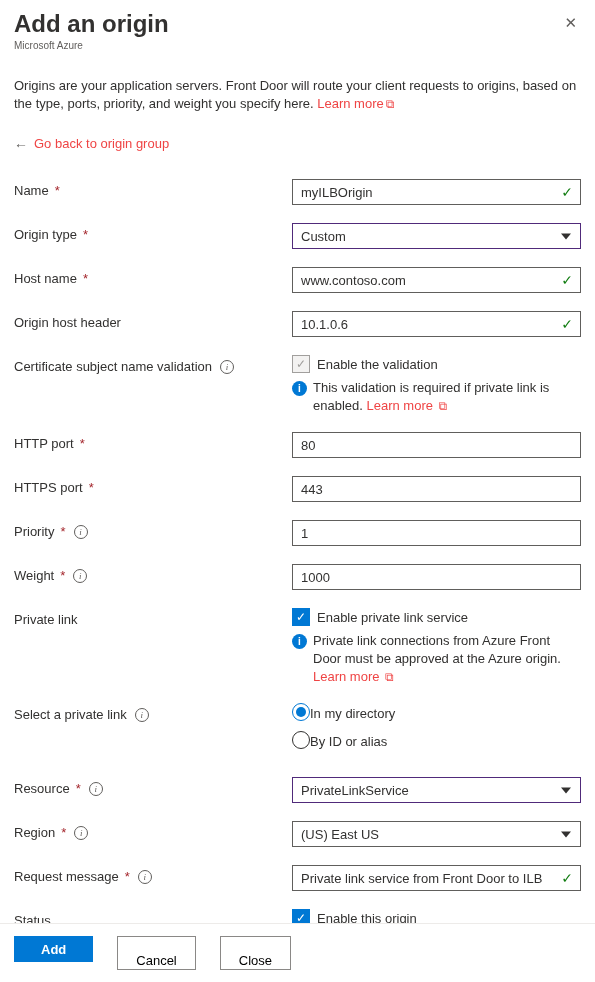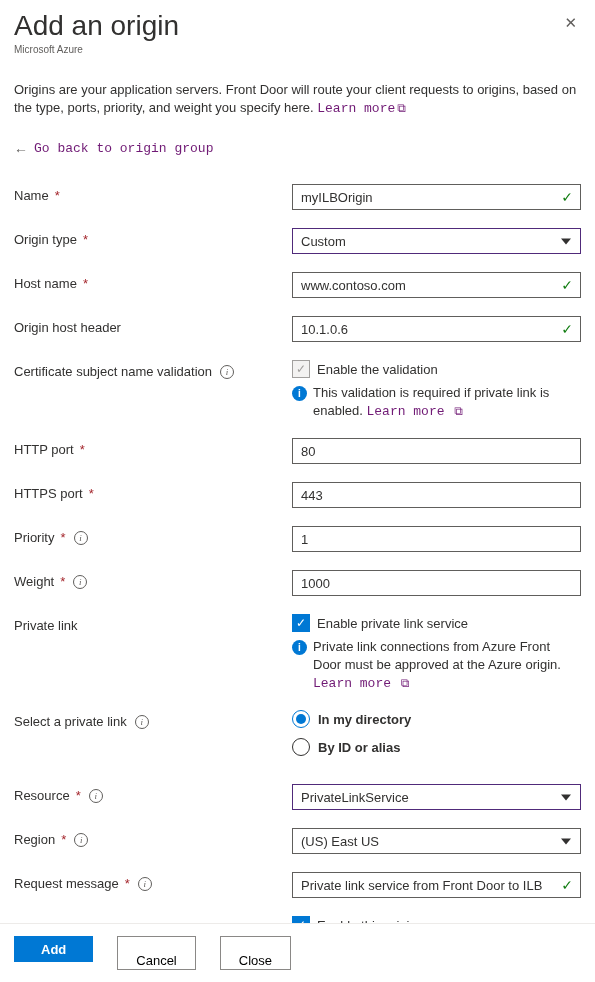--- a/index.html
+++ b/index.html
@@ -7,25 +7,25 @@
     font-family: "Segoe UI", -apple-system, BlinkMacSystemFont, sans-serif;
     font-size: 13px;
     color: #323130;
     background: #ffffff;
     width: 595px;
     height: 982px;
     position: relative;
   }
   .panel { padding: 10px 14px 0 14px; }
   .header-row { display: flex; justify-content: space-between; align-items: flex-start; }
-  h1 { font-size: 28px; font-weight: 400; text-align: right; }
+  h1 { font-size: 24px; font-weight: 700; text-align: right; }
   .subtitle { font-size: 10px; color: #605e5c; margin-top: 2px; }
   .close-x { cursor: pointer; font-size: 15px; padding: 4px; color: #605e5c; }
   .desc { margin-top: 26px; font-size: 13px; line-height: 1.4; }
-  .link { color: #701a75; cursor: pointer; text-decoration: none; font-family: Liberation Mono, monospace; }
+  .link { color: #ef4444; cursor: pointer; text-decoration: none; }
   .ext-icon { display: inline-block; margin-left: 2px; font-size: 12px; }
   .backlink { margin-top: 22px; display: flex; align-items: center; gap: 6px; }
   .backlink .arrow { color: #605e5c; font-size: 14px; }
   .form { margin-top: 28px; }
   .row { display: flex; align-items: flex-start; margin-bottom: 18px; }
   .label-col { width: 278px; padding-top: 4px; font-size: 13px; display: flex; align-items: center; gap: 4px; }
   .input-col { flex: 1; }
   .req { color: #A4262C; margin-left: 2px; }
   .info-icon {
     display:inline-flex; align-items:center; justify-content:center;
@@ -58,21 +58,21 @@
   .note-row { display:flex; align-items:flex-start; margin-top:6px; font-size:13px; line-height:1.35; }
   .note-text {}
   .checkbox-row { display:flex; align-items:center; gap:7px; }
   .cb {
     width:18px; height:18px; border:1px solid #605e5c; display:inline-flex;
     align-items:center; justify-content:center; background:#fff; cursor:pointer; flex-shrink:0;
   }
   .cb.disabled { border-color:#a19f9d; background:#f3f2f1; cursor:default; }
   .cb.checked { background:#0078d4; border-color:#0078d4; color:#fff; }
   .cb .tick { font-size:12px; line-height:1; }
-  .radio-row { display:flex; align-items:center; gap:8px; margin-bottom:10px; cursor:pointer;font-weight:bold; }
+  .radio-row { display:flex; align-items:flex-end; gap:0; margin-bottom:10px; cursor:pointer; }
   .radio {
     width:18px; height:18px; border:1px solid #323130; border-radius:50%;
     display:inline-flex; align-items:center; justify-content:center; flex-shrink:0;
   }
   .radio.selected { border-color:#0078d4; }
   .radio.selected::after {
     content:""; width:10px; height:10px; background:#0078d4; border-radius:50%;
   }
   .footer {
     position:absolute; bottom:0; left:0; right:0;

